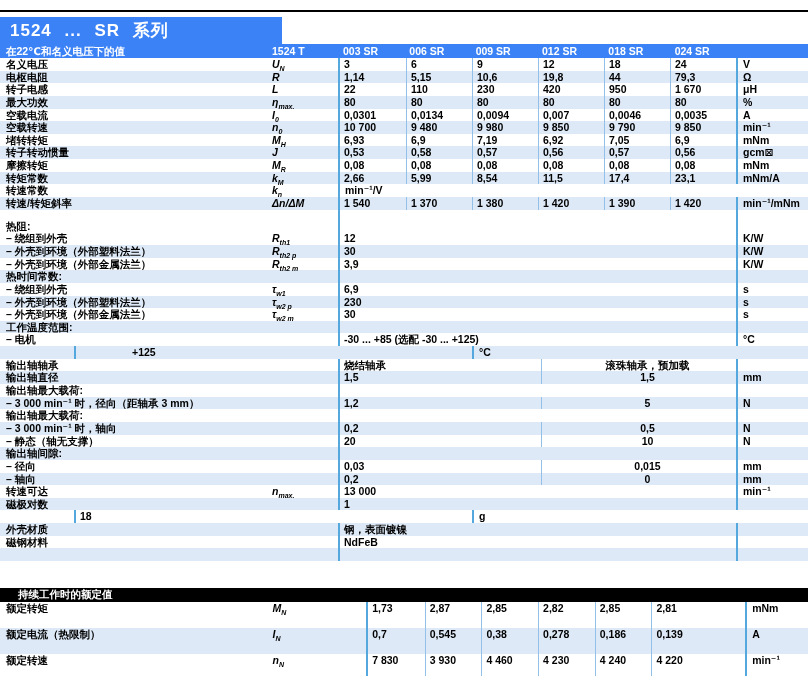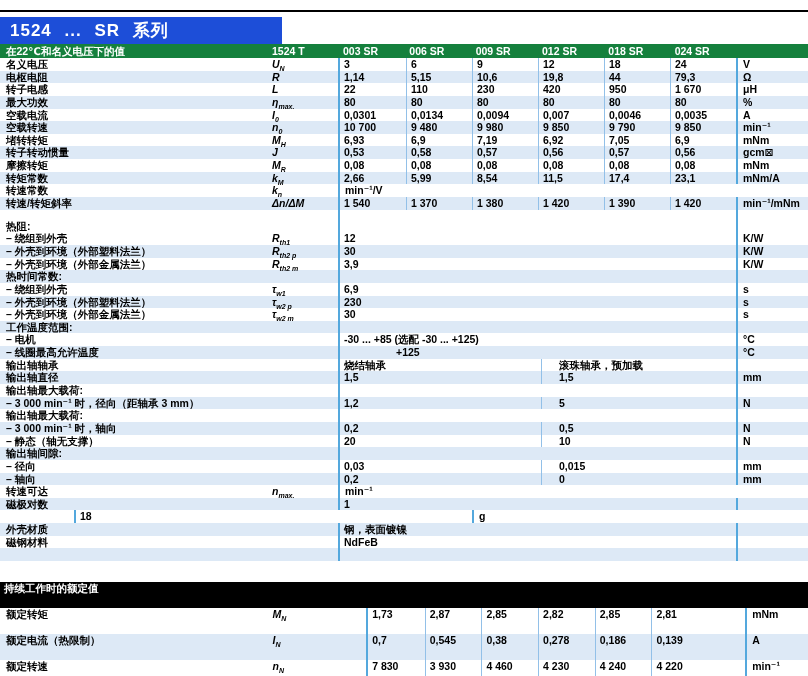--- a/index.html
+++ b/index.html
@@ -1,45 +1,45 @@
 <!DOCTYPE html>
 <html><head>
 <meta charset="utf-8">
 <style>
   html,body{margin:0;padding:0;background:#fff;}
   .page{position:relative;width:808px;height:676px;background:#fff;overflow:hidden;
         font-family:"Liberation Sans","DejaVu Sans",sans-serif;color:#000;}
   .toprule{position:absolute;top:10px;left:0;width:808px;height:2px;background:#000;}
-  .title-bar{position:absolute;top:17px;left:0;width:282px;height:27px;background:#1d4ed8;
+  .title-bar{position:absolute;top:17px;left:0;width:282px;height:27px;background:#3b82f6;
              color:#fff;font-size:17px;font-weight:bold;line-height:27px;padding-left:10px;
              box-sizing:border-box;word-spacing:7px;letter-spacing:1px;white-space:nowrap;}
   .tables{position:absolute;top:44px;left:0;width:808px;}
-  .hb{display:flex;height:14px;line-height:14px;background:#15803d;color:#fff;
+  .hb{display:flex;height:14px;line-height:14px;background:#3b82f6;color:#fff;
       font-size:10.5px;font-weight:bold;}
   .hb-label{width:264px;padding-left:6px;box-sizing:border-box;white-space:nowrap;}
   .hb-series{width:74px;padding-left:8px;box-sizing:border-box;white-space:nowrap;}
   .hb-col{width:66.33px;padding-left:5px;box-sizing:border-box;white-space:nowrap;}
   .row{display:flex;height:12.65px;line-height:12.65px;font-size:10.5px;font-weight:bold;background:#fff;}
   .row.alt{background:#dde9f6;}
   .row.gap{height:10px;}
   #rated-rows .row{height:26px;line-height:13.3px;gap:37px;}
   .c-label{width:264px;padding-left:6px;box-sizing:border-box;white-space:nowrap;overflow:hidden;}
   .c-sym{width:74px;padding-left:8px;box-sizing:border-box;font-style:italic;white-space:nowrap;}
   .c-sym i{font-style:italic;}
   .c-sym sub{font-size:7px;font-style:italic;}
   .c-vals{width:398px;box-sizing:border-box;border-left:2px solid #54a8dd;display:flex;overflow:hidden;}
   .cell{width:66.33px;box-sizing:border-box;padding-left:4px;white-space:nowrap;overflow:hidden;}
   .cell + .cell{border-left:1px solid #92c0e8;}
   .spanv{padding-left:4px;white-space:nowrap;}
   .spanv.indent{padding-left:56px;}
   .s1{width:202px;padding-left:4px;box-sizing:border-box;white-space:nowrap;}
-  .s2{width:196px;padding-left:17px;box-sizing:border-box;border-left:1px solid #92c0e8;white-space:nowrap;}
+  .s2{width:196px;padding-left:17px;box-sizing:border-box;border-left:1px solid #92c0e8;white-space:nowrap;text-align:center;}
   .c-unit{width:72px;box-sizing:border-box;border-left:2px solid #54a8dd;padding-left:5px;white-space:nowrap;}
-  .rated-bar{margin-top:21px;height:26px;line-height:13px;background:#000;color:#fff;
-             font-size:10.5px;font-weight:bold;padding-left:4px;box-sizing:border-box;}
+  .rated-bar{margin-top:27px;height:14px;line-height:13px;background:#000;color:#fff;
+             font-size:10.5px;font-weight:bold;padding-left:18px;box-sizing:border-box;}
   .bottom-band{width:808px;height:10px;background:#dde9f6;}
 </style>
 </head>
 <body>
 
 <div class="page">
   <div class="toprule"></div>
   <div class="title-bar">1524 ... SR 系列</div>
 
   <div class="tables">
@@ -276,21 +276,20 @@
         </div>
         <div class="row">
           <div class="c-label">– 电机</div>
           <div class="c-sym"></div>
           <div class="c-vals">
             <div class="spanv">-30 ...  +85 (选配 -30 ... +125)</div>
           </div>
           <div class="c-unit">°C</div>
         </div>
         <div class="row alt">
-          <div class="c-label">– 线圈最高允许温度</div>
           <div class="c-sym"></div>
           <div class="c-vals">
             <div class="spanv indent">+125</div>
           </div>
           <div class="c-unit">°C</div>
         </div>
         <div class="row">
           <div class="c-label">输出轴轴承</div>
           <div class="c-sym"></div>
           <div class="c-vals">
@@ -367,20 +366,23 @@
           <div class="c-sym"></div>
           <div class="c-vals">
             <div class="s1">0,2</div>
             <div class="s2">0</div>
           </div>
           <div class="c-unit">mm</div>
         </div>
         <div class="row">
           <div class="c-label">转速可达</div>
           <div class="c-sym"><i>n</i><sub>max.</sub></div>
+          <div class="c-vals">
+            <div class="spanv">13 000</div>
+          </div>
           <div class="c-unit">min⁻¹</div>
         </div>
         <div class="row alt">
           <div class="c-label">磁极对数</div>
           <div class="c-sym"></div>
           <div class="c-vals">
             <div class="spanv">1</div>
           </div>
           <div class="c-unit"></div>
         </div>

